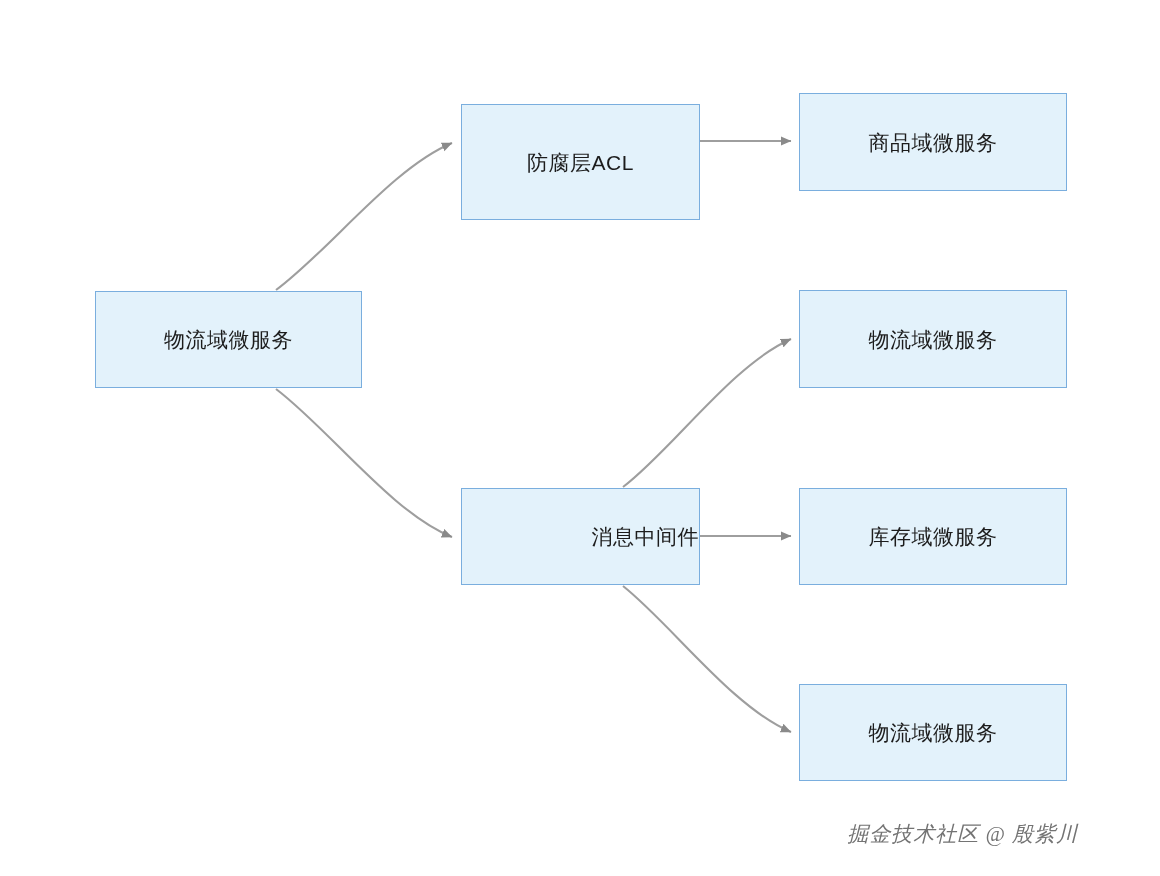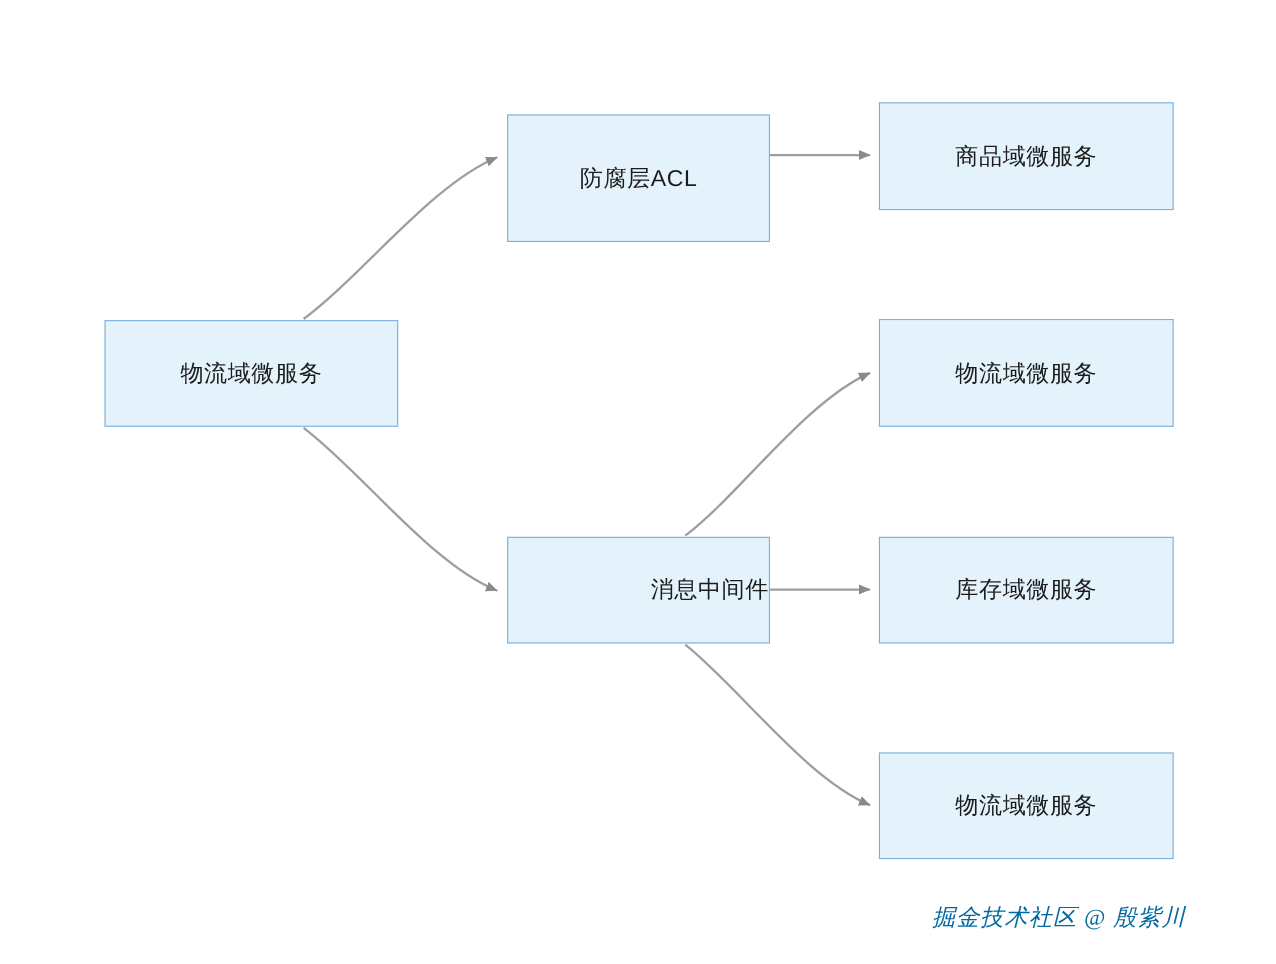--- a/index.html
+++ b/index.html
@@ -44,21 +44,21 @@
     color: #1c1c1c;
     letter-spacing: 0.5px;
     white-space: nowrap;
   }
   .watermark {
     position: absolute;
     right: 82px;
     bottom: 28px;
     font-size: 21px;
     font-style: italic;
-    color: #0369a1;
+    color: #737373;
     letter-spacing: 1px;
     white-space: nowrap;
     font-family: "Liberation Serif", "DejaVu Serif", serif;
   }
 </style>
 </head>
 <body>
 
 <div id="canvas">
 

